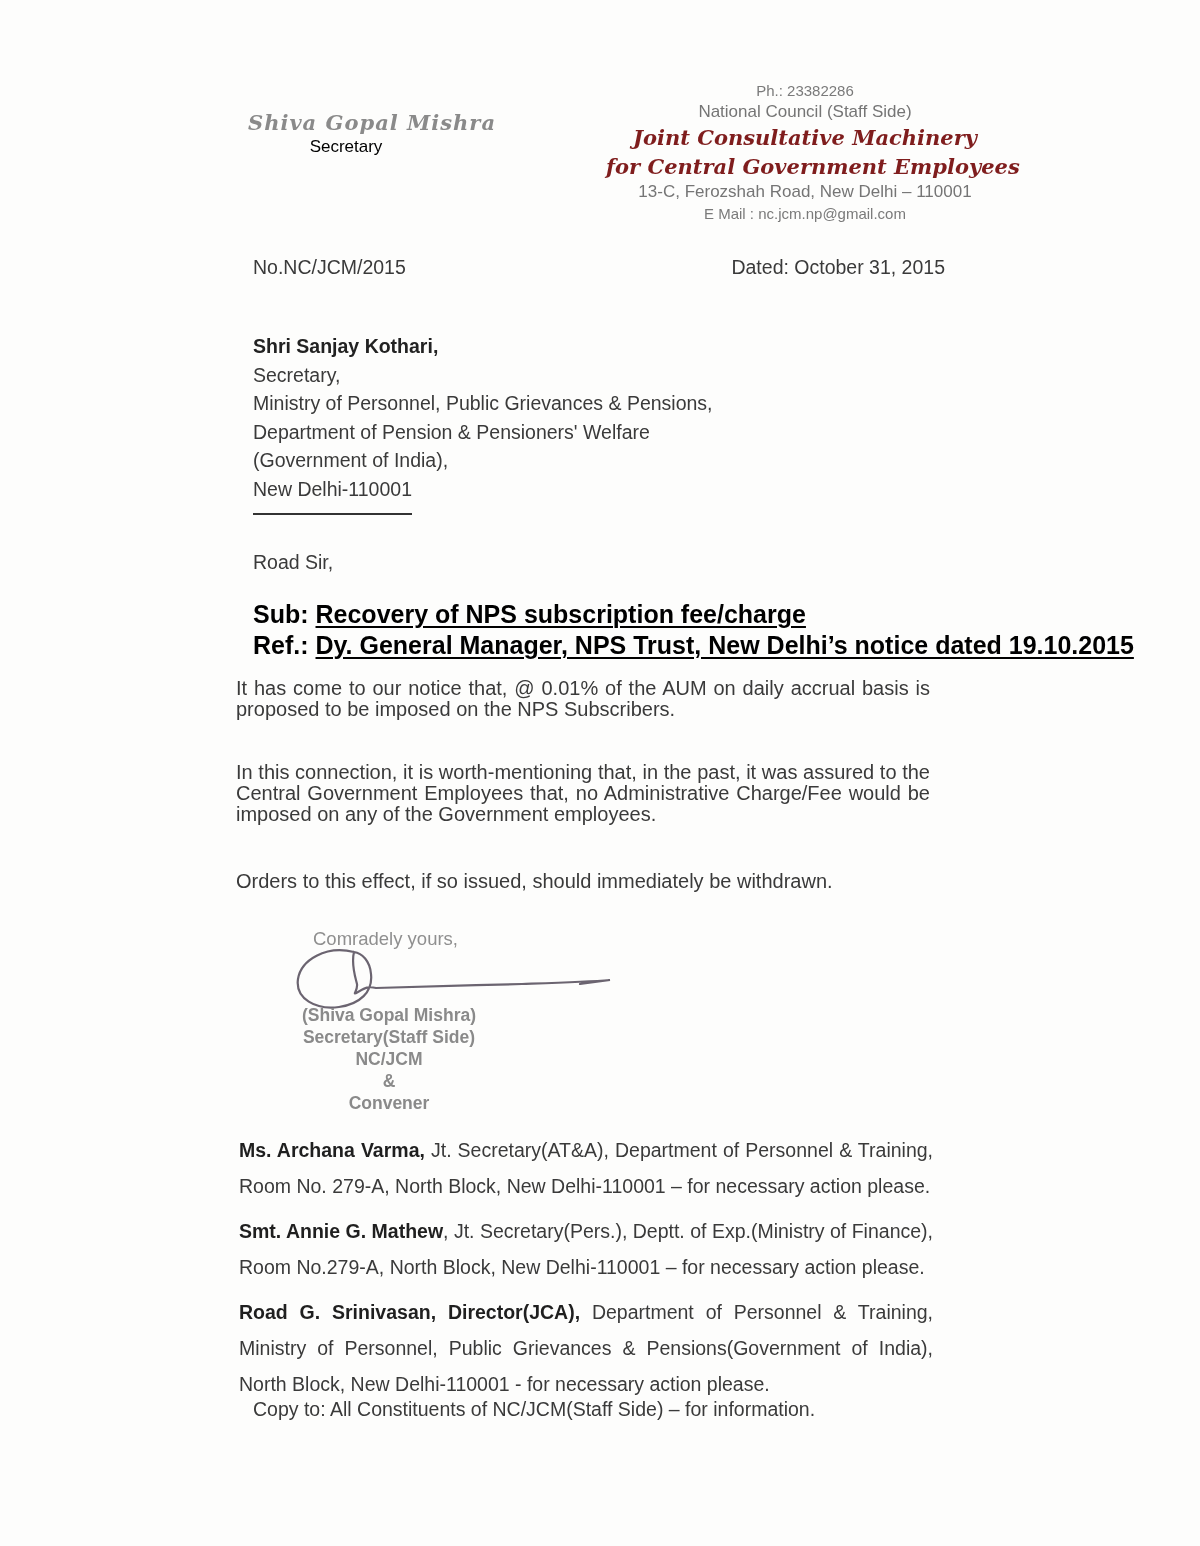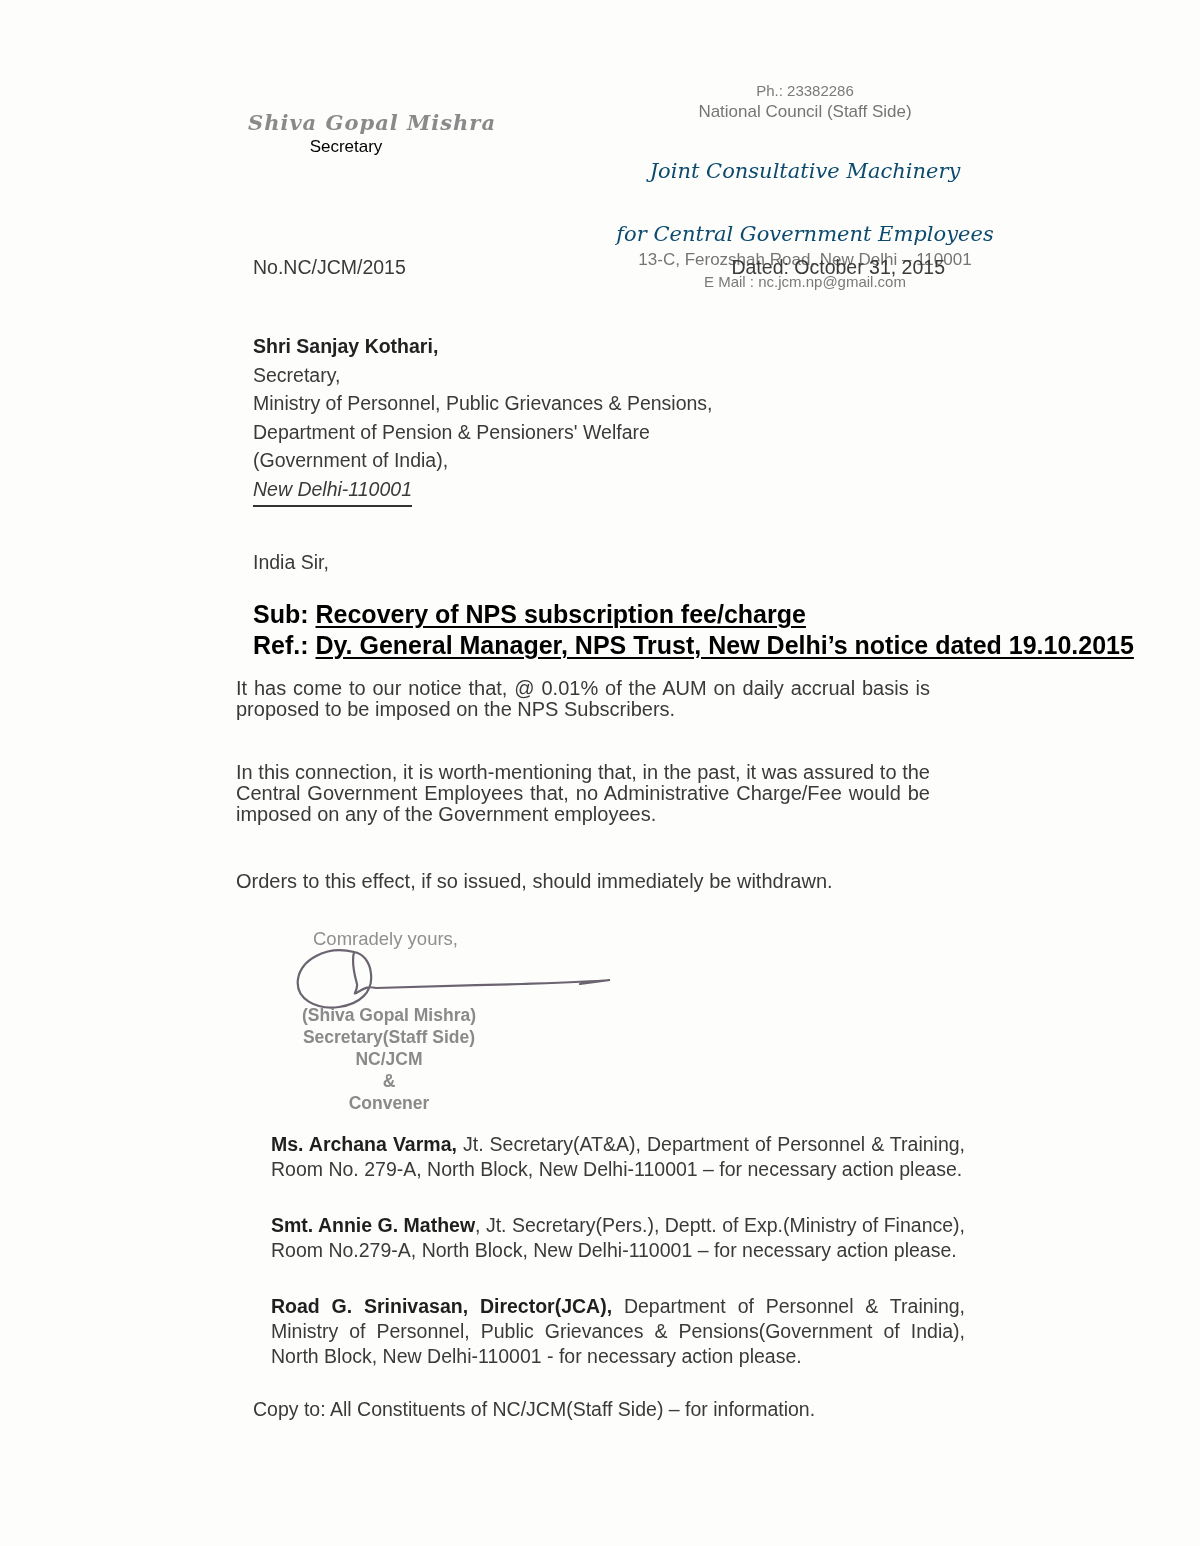--- a/index.html
+++ b/index.html
@@ -20,54 +20,52 @@
     font-style:italic;font-weight:bold;
     font-size:21px;color:#8a8a8a;letter-spacing:1px;
     white-space:nowrap;
   }
   .lh-title{font-size:17px;color:#000000;margin-top:2px;}
   .lh-right{top:80px;left:606px;width:398px;text-align:center;color:#7d7d7d;}
   .lh-right .plain{font-size:15px;line-height:21px;color:#7a7a7a;}
   .lh-right .plain2{font-size:17px;line-height:22px;color:#757575;}
   .lh-script{
     font-family:"DejaVu Serif", serif;
-    font-style:italic;font-weight:normal;
-    font-size:21px;line-height:29px;color:#0c4a6e;
+    font-style:italic;font-weight:bold;
+    font-size:21px;line-height:29px;color:#7f1d1d;
     white-space:nowrap;
-    margin-top:34px;
   }
   
   .ref-row{top:256px;left:253px;width:692px;display:flex;justify-content:space-between;font-size:19.5px;}
   
   .recipient{top:332px;left:253px;font-size:19.5px;line-height:28.6px;}
   .recipient .bold{font-weight:bold;color:#222;}
   .u-last{
     display:inline-block;
     border-bottom:2.5px solid #333;
-    padding-bottom:1px;
-    font-style:italic;
+    padding-bottom:9px;
   }
   .salutation{top:551px;left:253px;font-size:19.5px;}
   
   .subject{top:599px;left:253px;font-size:25px;line-height:31px;font-weight:bold;color:#000000;}
   .subject .ul{text-decoration:underline;text-decoration-thickness:2px;text-underline-offset:3px;}
   
   .para{left:236px;width:694px;font-size:20px;line-height:21px;text-align:justify;}
   .p1{top:678px;}
   .p2{top:762px;}
   .p3{top:871px;text-align:left;}
   
   .closing{top:928px;left:313px;font-size:18.5px;color:#8f8f8f;}
   .sig-svg{top:946px;left:292px;}
   .sig-block{
     top:1004px;left:296px;width:186px;text-align:center;
     font-weight:bold;font-size:17.5px;line-height:22px;color:#8a8a8a;
   }
   
-  .cc{left:271px;width:694px;font-size:19.5px;line-height:25px;text-align:justify;}
+  .cc{left:239px;width:694px;font-size:19.5px;line-height:36px;text-align:justify;}
   .cc .lead{font-weight:bold;color:#1f1f1f;}
   .cc1{top:1132px;}
   .cc2{top:1213px;}
   .cc3{top:1294px;}
   .copy-to{top:1398px;left:253px;font-size:19.5px;}
 </style>
 </head>
 <body>
 
 <div class="page">
@@ -93,21 +91,21 @@
 
   <div class="abs recipient">
     <div class="bold">Shri Sanjay Kothari,</div>
     <div>Secretary,</div>
     <div>Ministry of Personnel, Public Grievances &amp; Pensions,</div>
     <div>Department of Pension &amp; Pensioners' Welfare</div>
     <div>(Government of India),</div>
     <div><span class="u-last">New Delhi-110001</span></div>
   </div>
 
-  <div class="abs salutation">India Sir,</div>
+  <div class="abs salutation">Road Sir,</div>
 
   <div class="abs subject">
     <div><span>Sub: </span><span class="ul">Recovery of NPS subscription fee/charge</span></div>
     <div><span>Ref.: </span><span class="ul">Dy. General Manager, NPS Trust, New Delhi’s notice dated 19.10.2015</span></div>
   </div>
 
   <div class="abs para p1">It has come to our notice that, @ 0.01% of the AUM on daily accrual basis is proposed to be  imposed on the NPS Subscribers.</div>
   <div class="abs para p2">In this connection, it is worth-mentioning that, in the past, it was assured to the Central Government Employees that, no Administrative Charge/Fee would be imposed on any of the Government employees.</div>
   <div class="abs para p3">Orders to this effect, if so issued, should immediately be withdrawn.</div>
 

